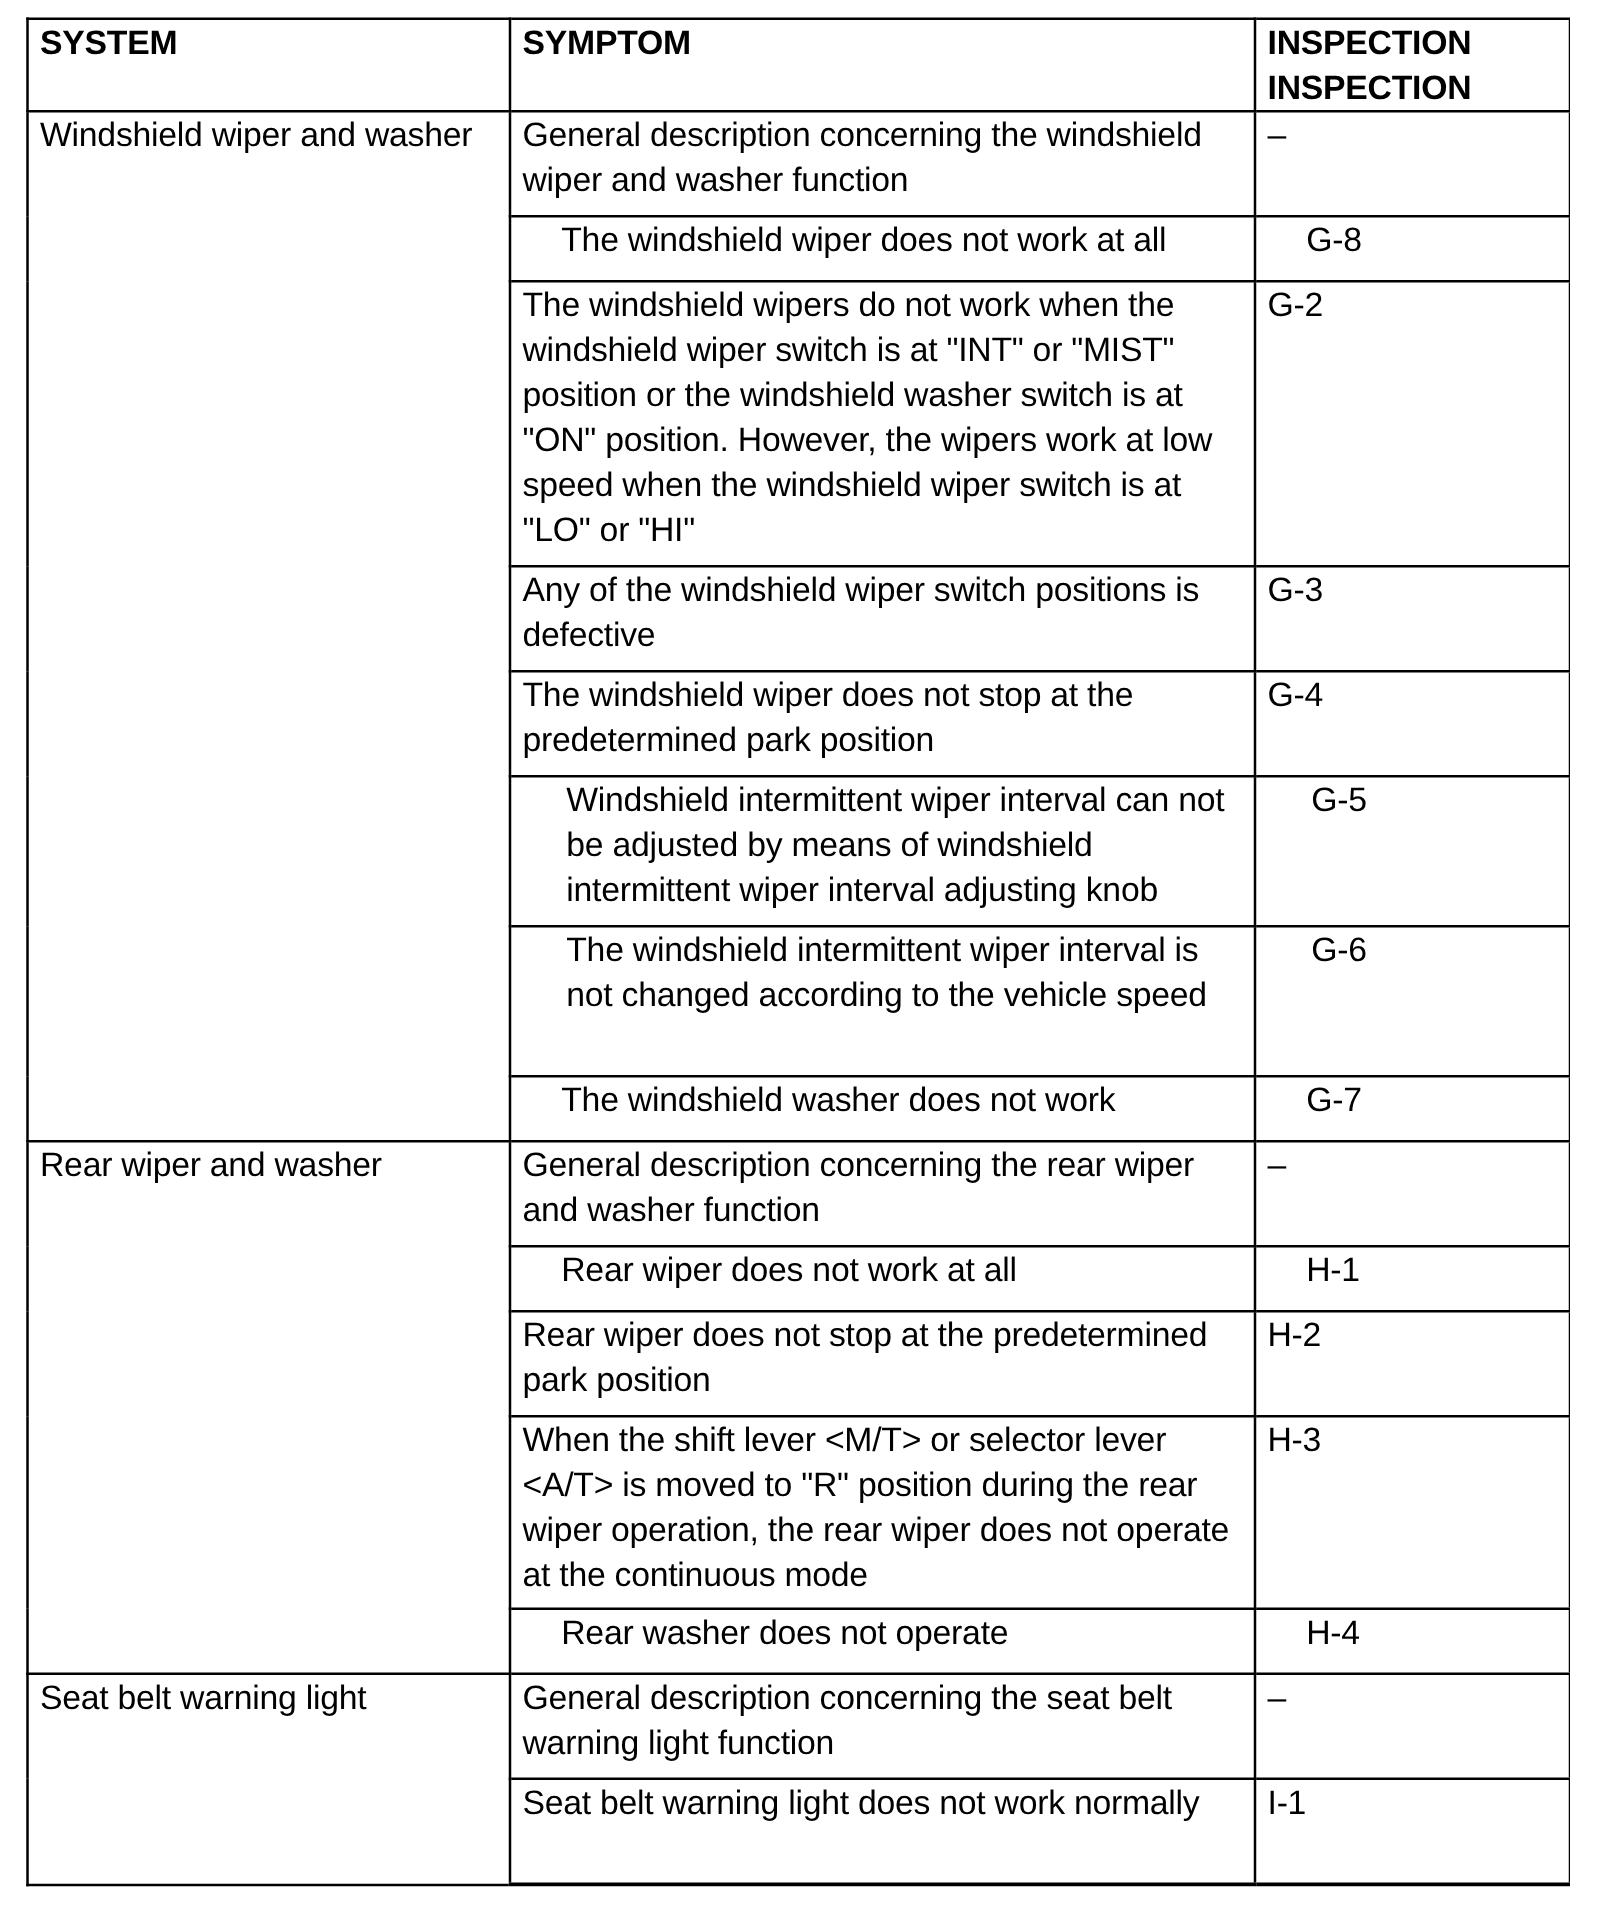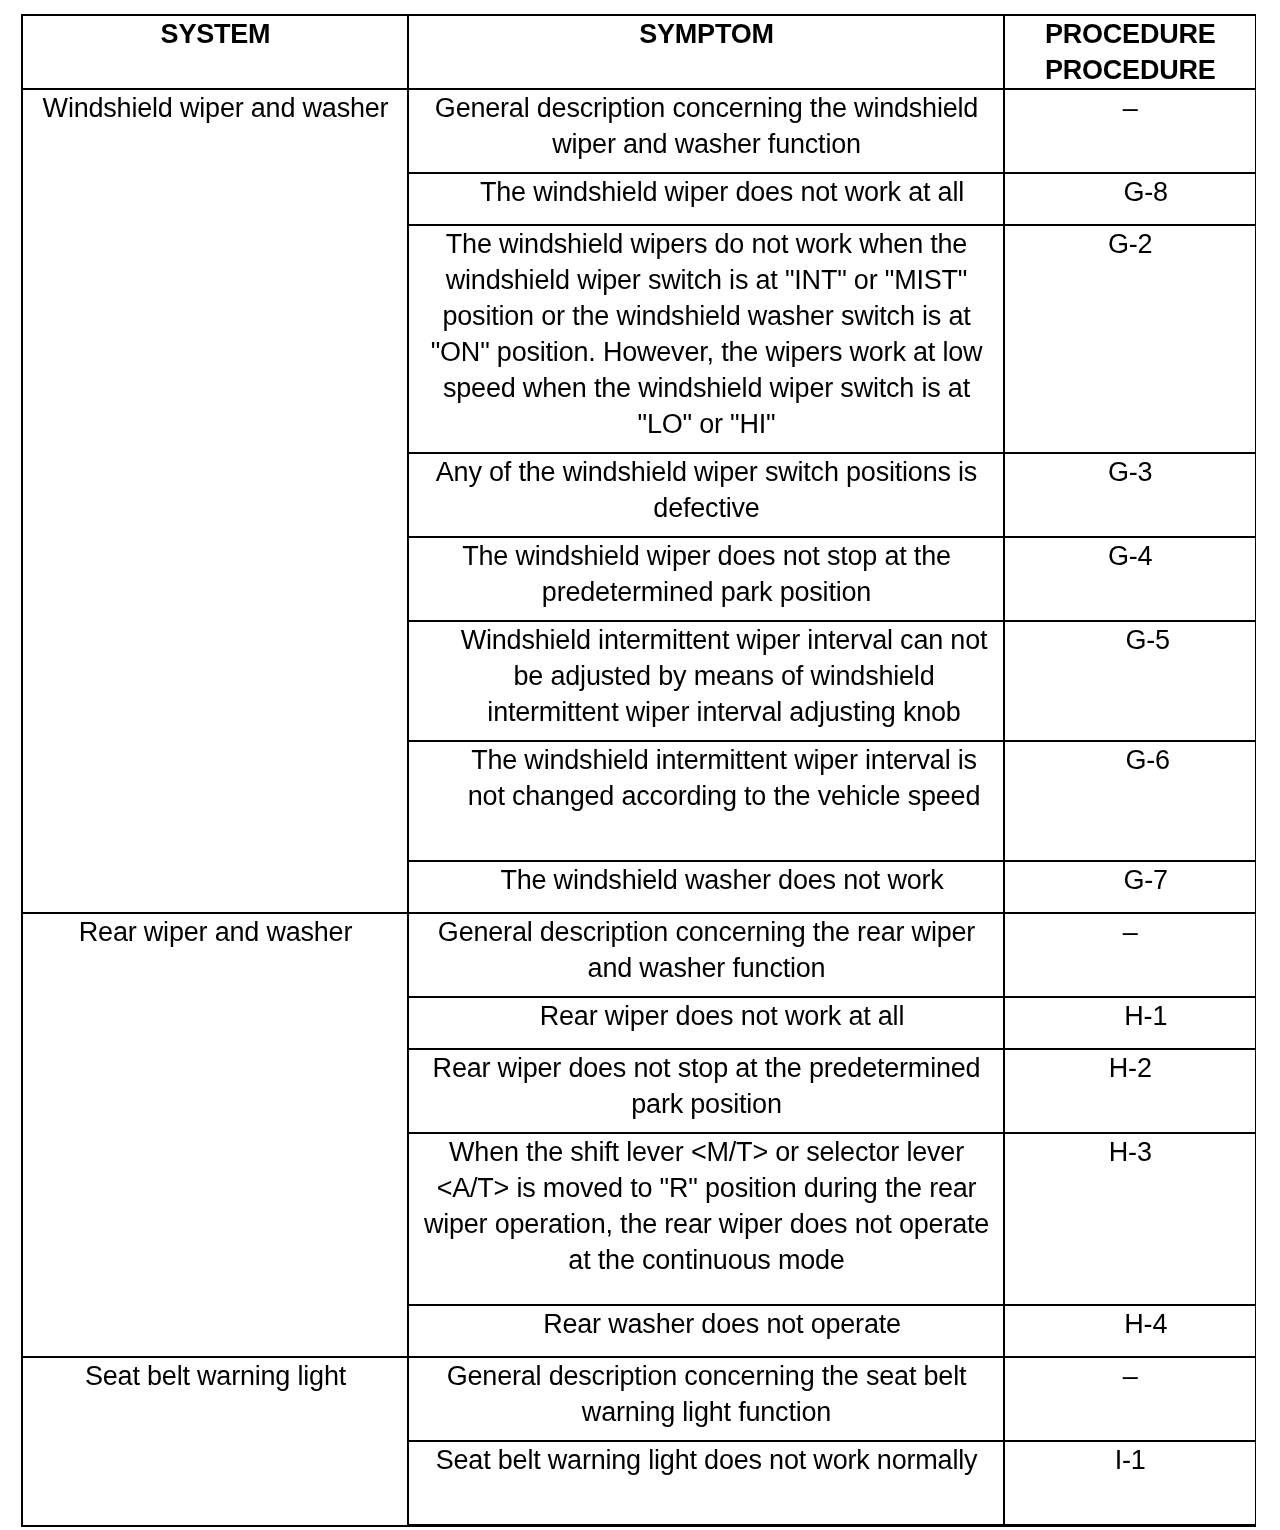--- a/index.html
+++ b/index.html
@@ -10,52 +10,52 @@
     border-collapse: collapse;
     table-layout: fixed;
     font-family: "Liberation Sans", sans-serif;
     font-size: 27px;
     line-height: 36px;
     color: #000;
   }
   table.spec td, table.spec th {
     border: 2px solid #000;
     vertical-align: top;
-    text-align: center;
+    text-align: left;
     padding: 0 8px 10px 9px;
     font-weight: normal;
     letter-spacing: -0.2px;
   }
   table.spec th { font-weight: bold; }
   table.spec tr:last-child td { border-bottom-width: 3px; margin-left: 29px; }
   table.spec td.col3, table.spec th.col3 { border-right-width: 1px; }
   col.c1 { width: 386px; }
   col.c2 { width: 596px; }
   col.c3 { width: 251px; }
   tr.hdr th { height: 47px; padding-bottom: 0; }
   tr.h1 td { height: 36px; padding-bottom: 14px; padding-left: 40px; }
   tr.h2 td { height: 72px; padding-bottom: 10px; }
   tr.h3 td { height: 108px; padding-bottom: 10px; padding-left: 44px; }
-  tr.h4 td { height: 144px; padding-bottom: 26px; }
+  tr.h4 td { height: 144px; padding-bottom: 8px; }
   tr.h6 td { height: 216px; padding-bottom: 10px; margin-left: 24px; }
 </style>
 </head>
 <body>
 
 <table class="spec">
   <colgroup>
       <col class="c1">
       <col class="c2">
       <col class="c3">
     </colgroup>
   <thead>
     <tr class="hdr">
       <th>SYSTEM</th>
       <th>SYMPTOM</th>
-      <th class="col3">PROCEDURE PROCEDURE</th>
+      <th class="col3">INSPECTION INSPECTION</th>
     </tr>
   </thead>
   <tbody>
 
     <tr class="h2">
       <td rowspan="8">Windshield wiper and washer</td>
       <td>General description concerning the windshield wiper and washer function</td>
       <td class="col3">–</td>
     </tr>
     <tr class="h1">

